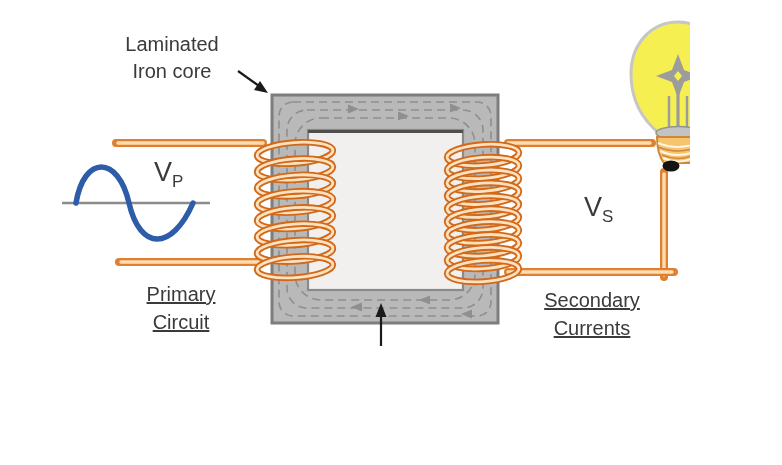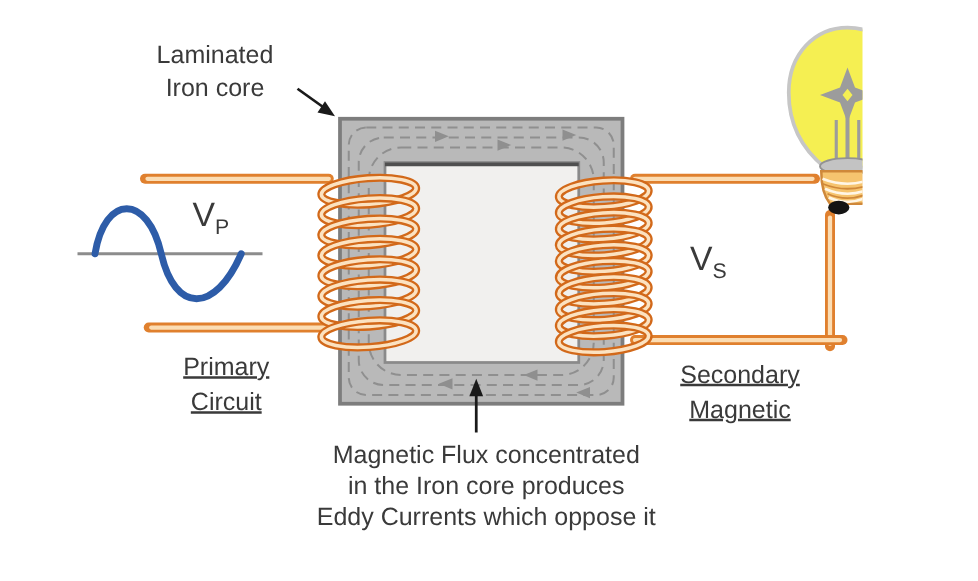--- a/index.html
+++ b/index.html
@@ -170,24 +170,21 @@
       <polygon class="blk-arrow-head" points="381,303 375.5,317 386.5,317"></polygon>
     </g>
   </svg>
 
   <div class="lbl lbl-tight" style="left:172px;top:31px;">Laminated
 Iron core</div>
 
 
   <div class="vlabel" style="left:154px;top:157px;"><span>V</span><sub>P</sub></div>
 
-  <div class="vlabel" style="left:552px;top:192px;"><span>V</span><sub>S</sub></div>
+  <div class="vlabel" style="left:584px;top:192px;"><span>V</span><sub>S</sub></div>
 
   <div class="lbl lbl-circ" style="left:181px;top:280px;">Primary
 Circuit</div>
 
   <div class="lbl lbl-circ" style="left:592px;top:286px;">Secondary
-Magnetic</div>
+Currents</div>
 
-  <div class="lbl lbl-note" style="left:389px;top:352px;">Magnetic Flux concentrated
-in the Iron core produces
-Eddy Currents which oppose it</div>
 </div>
 
 </body></html>

